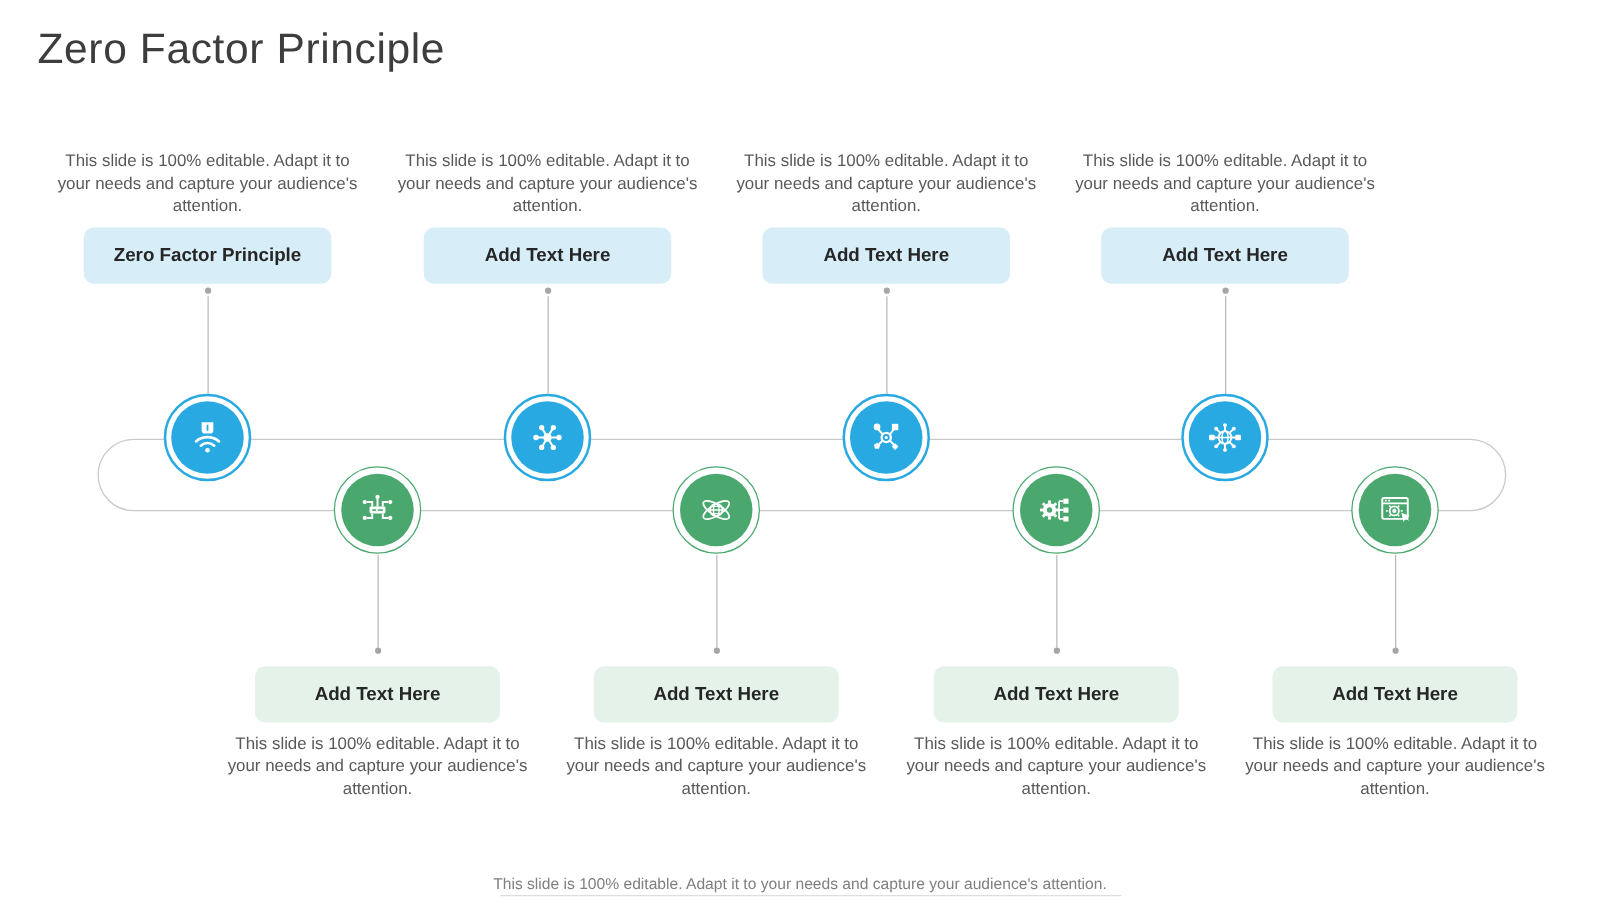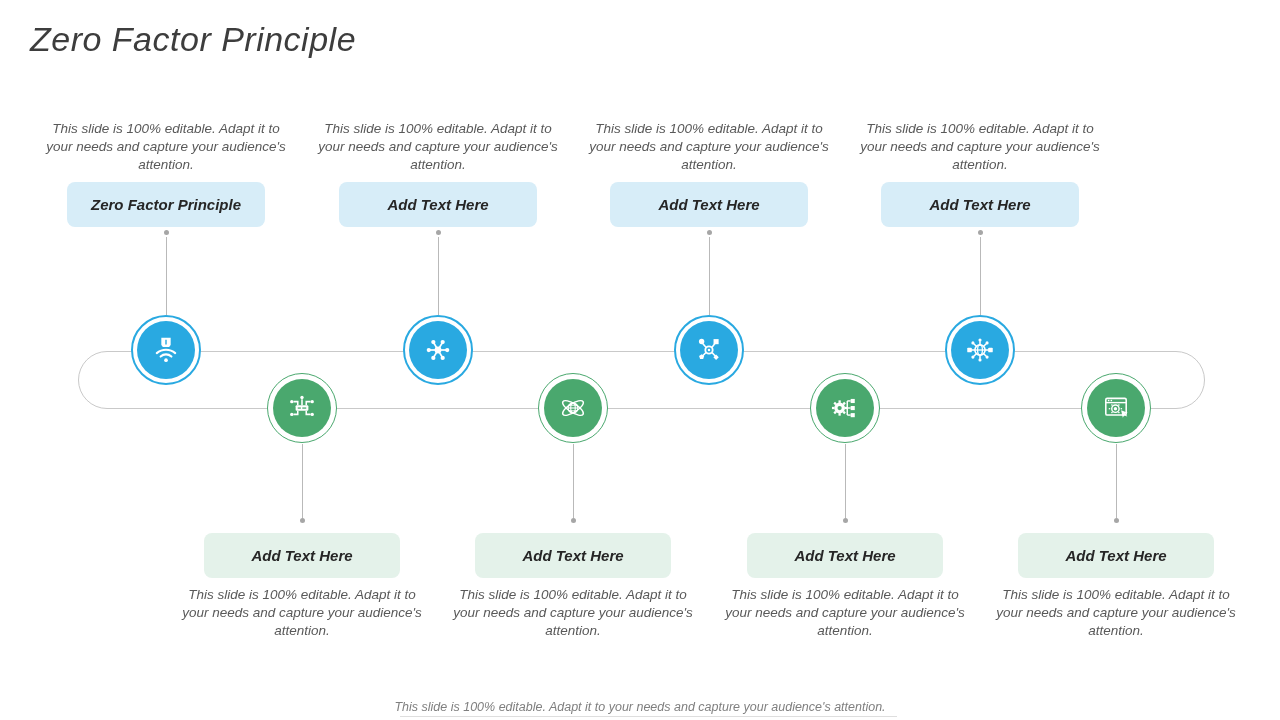--- a/index.html
+++ b/index.html
@@ -1,19 +1,18 @@
 <!DOCTYPE html>
 <html><head>
 <meta charset="utf-8">
 <style>
   html,body{margin:0;padding:0;background:#ffffff;}
   .slide{
     position:relative;width:1280px;height:720px;background:#ffffff;overflow:hidden;
     font-family:"Liberation Sans", sans-serif;
-    font-style:italic;
   }
   .title{
     position:absolute;left:30px;top:20px;font-size:34px;font-weight:400;color:#3d3d3d;
     letter-spacing:.5px;
   }
   .desc{
     position:absolute;width:250px;font-size:13.5px;line-height:18px;color:#595959;
     text-align:center;
   }
   .label-box{

